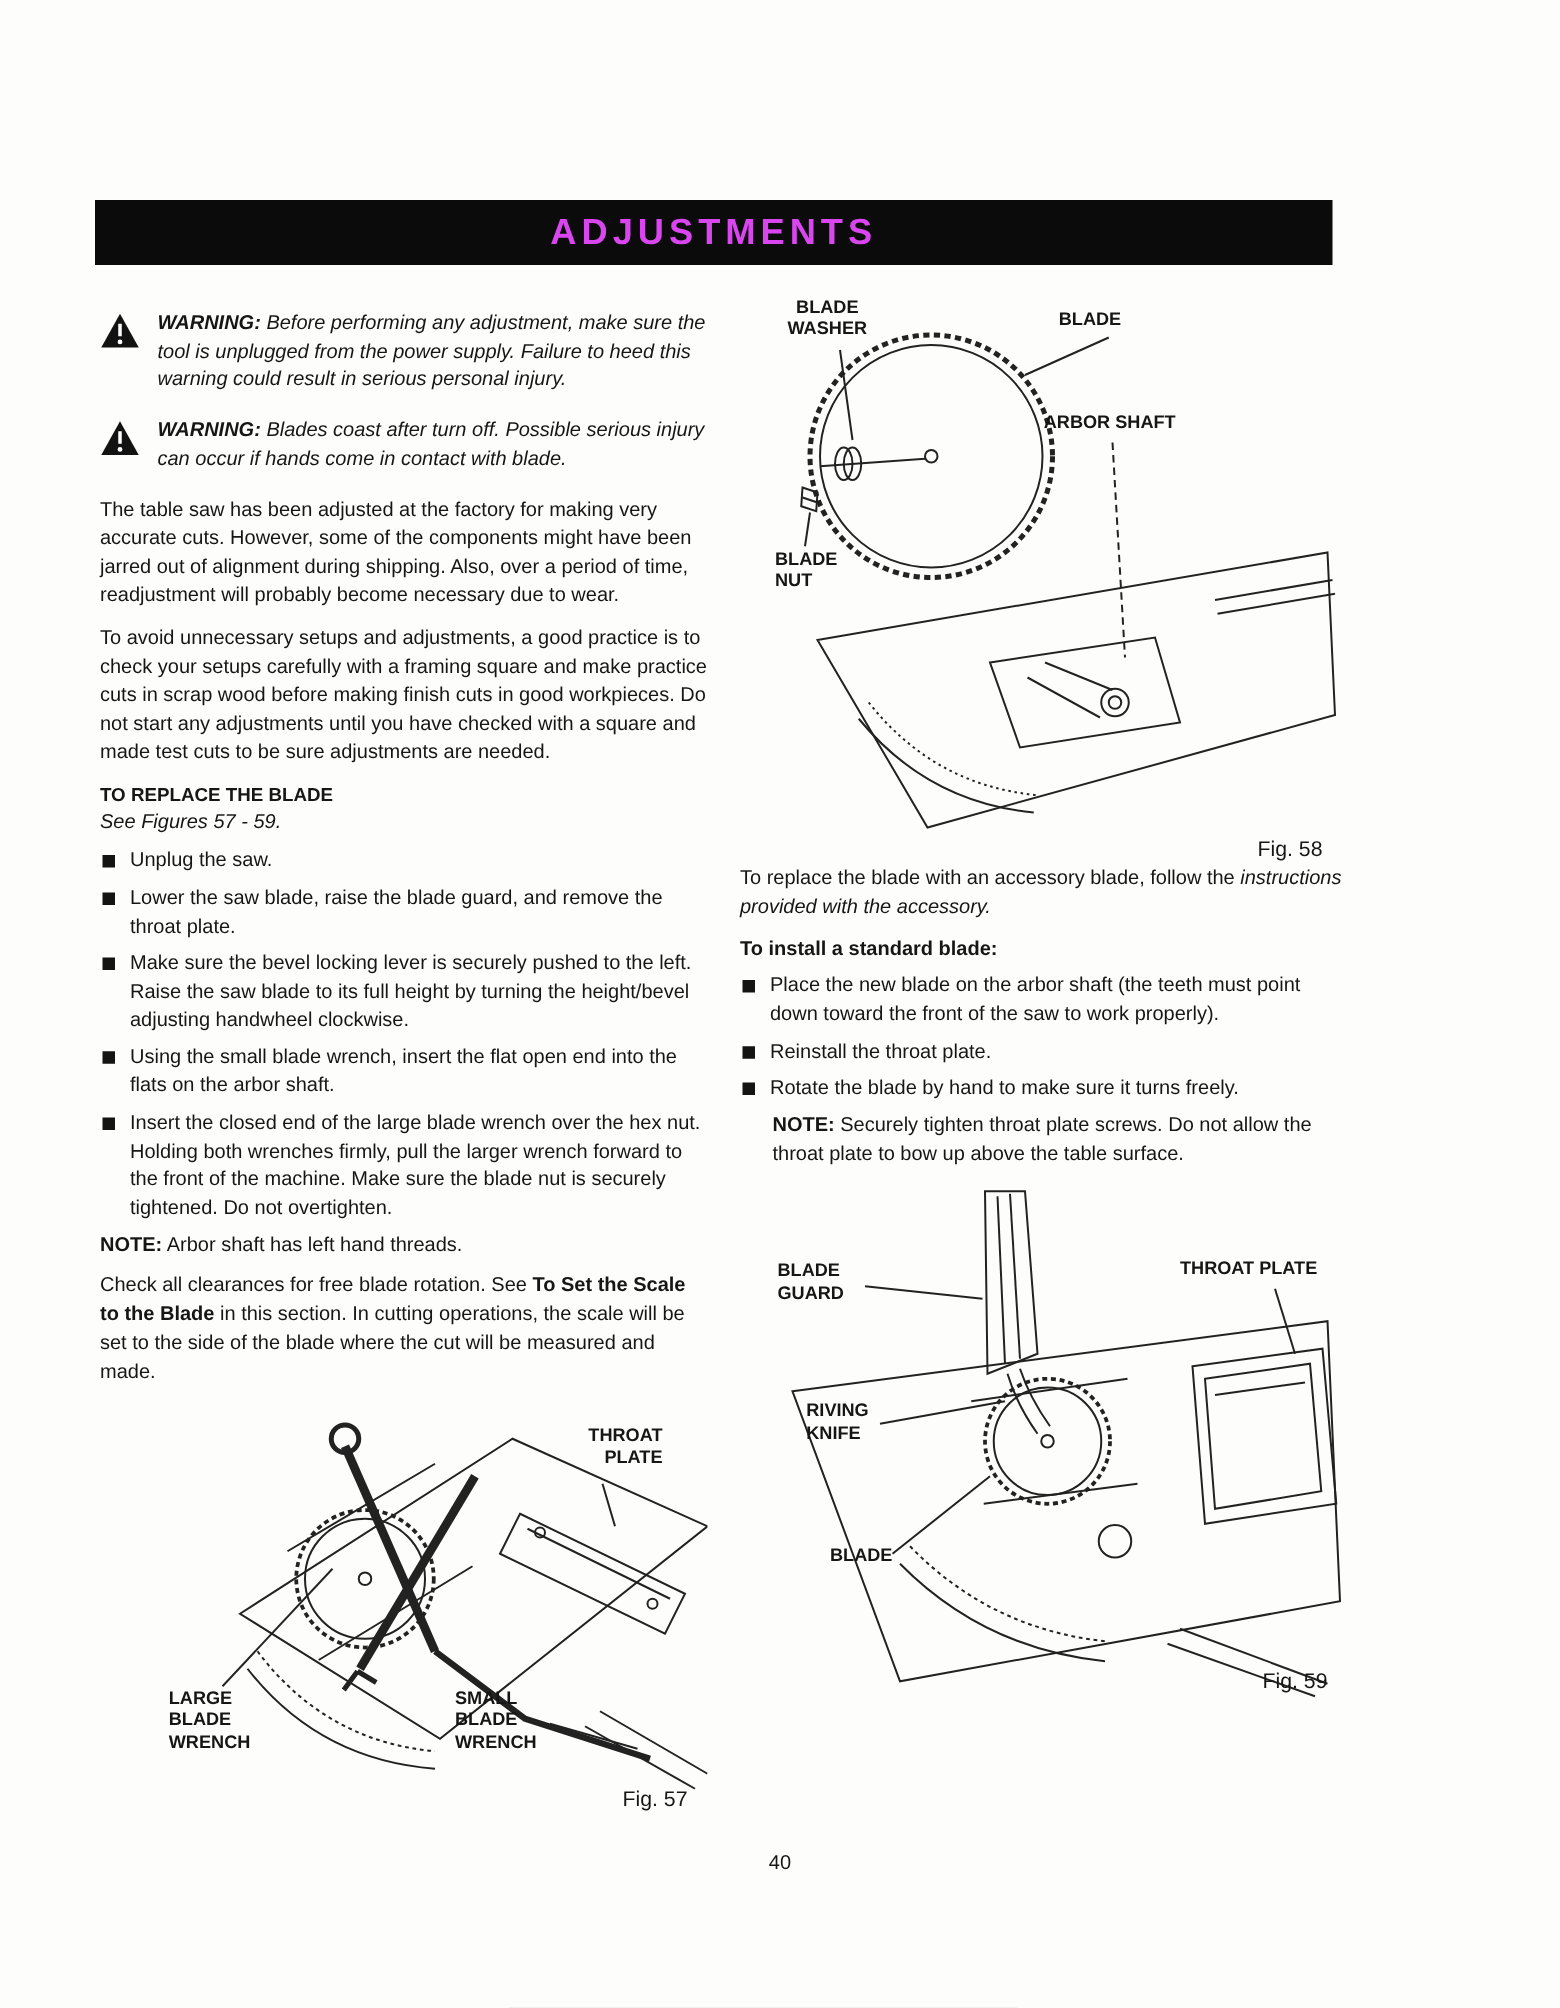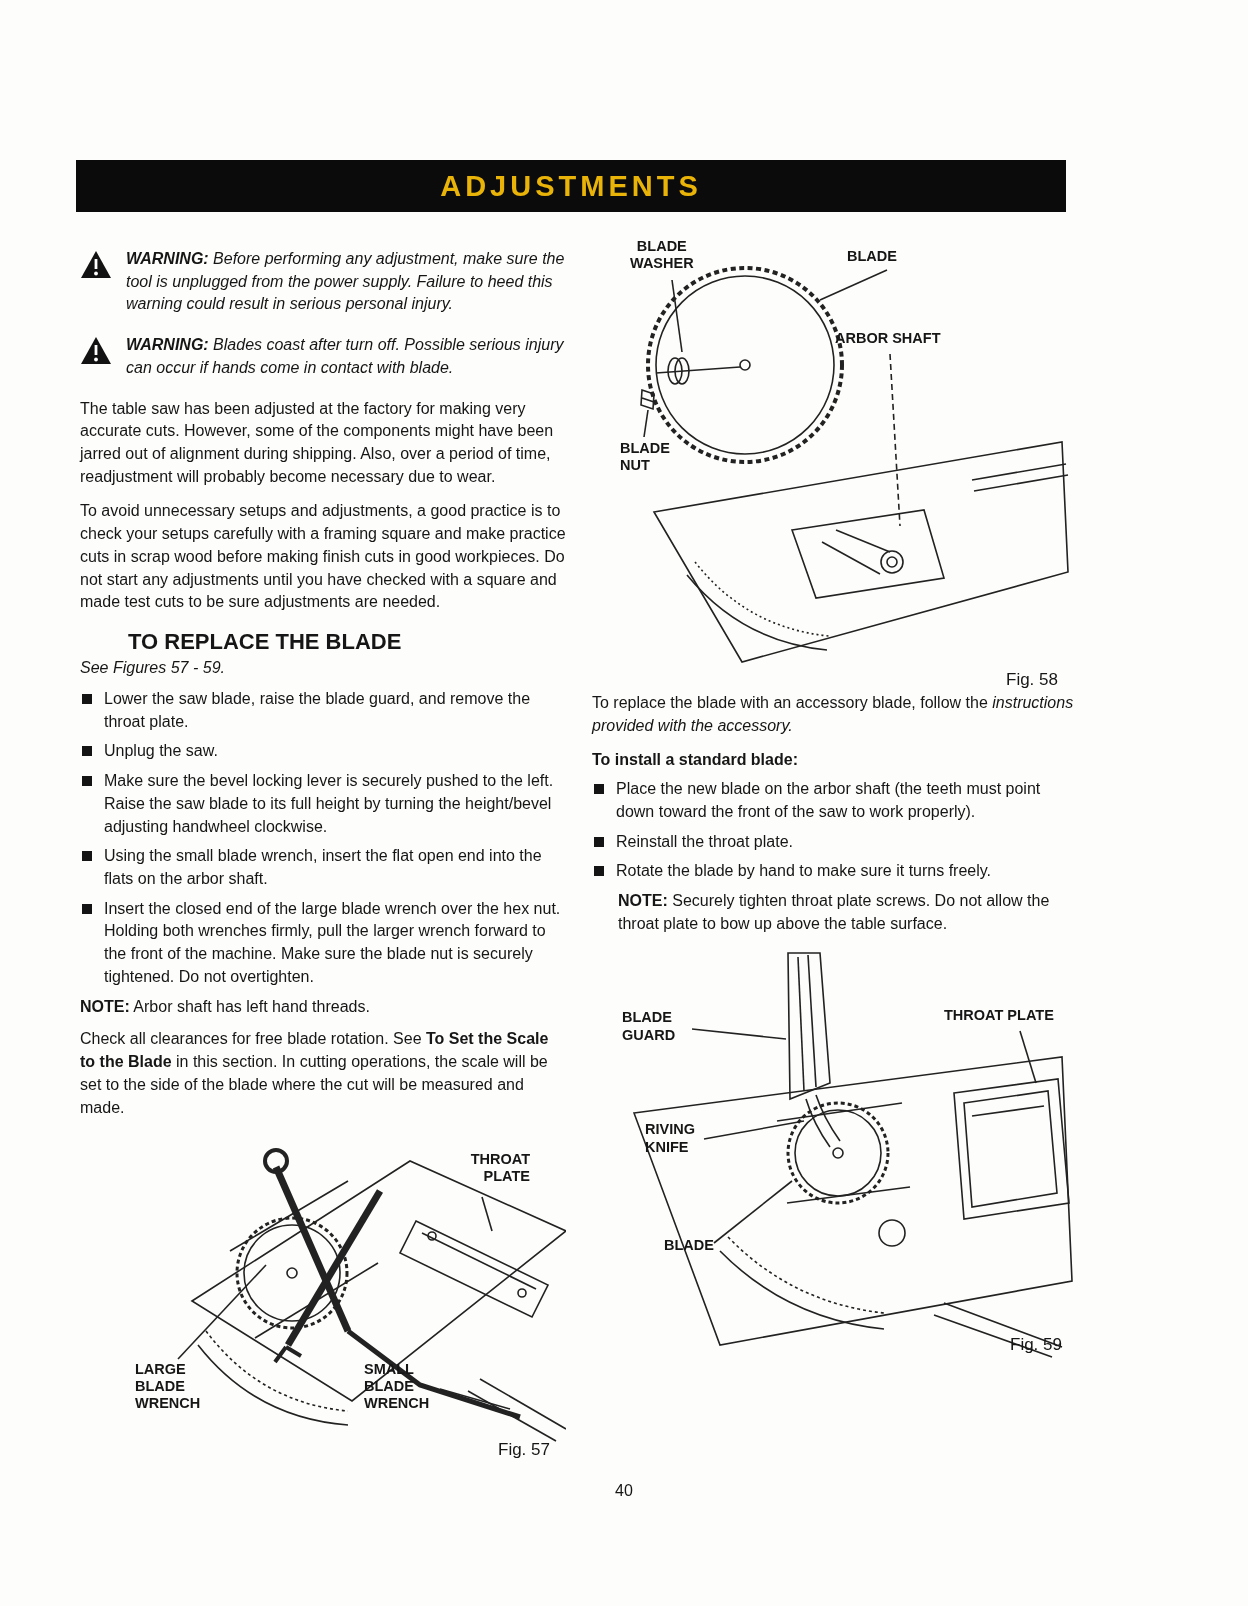--- a/index.html
+++ b/index.html
@@ -4,34 +4,34 @@
 <style>
   * { margin:0; padding:0; box-sizing:border-box; }
   html,body { background:#e8e8e6; }
   .page {
     position:relative; width:1248px; height:1606px; margin:0 auto;
     background:#fdfdfb; color:#161616; overflow:hidden;
     font-family:"Liberation Sans","DejaVu Sans",sans-serif;
   }
   .header-bar {
     position:absolute; left:76px; top:160px; width:990px; height:52px;
-    background:#0b0b0b; color:#eab308; display:flex; align-items:center; justify-content:center;
+    background:#0b0b0b; color:#d946ef; display:flex; align-items:center; justify-content:center;
     font-size:29px; font-weight:bold; letter-spacing:4px;
   }
   .col { position:absolute; font-size:16px; line-height:1.42; }
   .col-left  { left:80px;  top:248px; width:486px; }
   .col-right { left:592px; top:230px; width:482px; }
 
   .warning-block { display:flex; gap:14px; margin-bottom:18px; }
   .warning-icon-wrap { flex:0 0 32px; padding-top:2px; }
   .warning-body { font-style:italic; }
   .warning-label { font-weight:bold; font-style:italic; }
 
   .para { margin-bottom:12px; }
-  .section-heading { font-weight:bold; font-size:22px; margin-top:4px;margin-left:48px; }
+  .section-heading { font-weight:bold; font-size:15px; margin-top:4px; }
   .see-figures { font-style:italic; margin-bottom:8px; }
 
   .bullet { display:flex; margin-bottom:7px; }
   .bullet .sq { flex:0 0 10px; width:10px; height:10px; background:#141414; margin:6px 12px 0 2px; }
 
   .note-line { margin-bottom:10px; }
   .note-label { font-weight:bold; }
   .bold-inline { font-weight:bold; }
   .italic-inline { font-style:italic; }
   .indented { margin-left:26px; }
@@ -92,25 +92,25 @@
     </div>
 
     <div class="para">The table saw has been adjusted at the factory for making very accurate cuts. However, some of the components might have been jarred out of alignment during shipping. Also, over a period of time, readjustment will probably become necessary due to wear.</div>
     <div class="para">To avoid unnecessary setups and adjustments, a good practice is to check your setups carefully with a framing square and make practice cuts in scrap wood before making finish cuts in good workpieces. Do not start any adjustments until you have checked with a square and made test cuts to be sure adjustments are needed.</div>
 
     <div class="section-heading">TO REPLACE THE BLADE</div>
     <div class="see-figures">See Figures 57 - 59.</div>
 
     <div class="bullet">
       <span class="sq"></span>
+      <span>Unplug the saw.</span>
+    </div>
+    <div class="bullet">
+      <span class="sq"></span>
       <span>Lower the saw blade, raise the blade guard, and remove the throat plate.</span>
-    </div>
-    <div class="bullet">
-      <span class="sq"></span>
-      <span>Unplug the saw.</span>
     </div>
     <div class="bullet">
       <span class="sq"></span>
       <span>Make sure the bevel locking lever is securely pushed to the left. Raise the saw blade to its full height by turning the height/bevel adjusting handwheel clockwise.</span>
     </div>
     <div class="bullet">
       <span class="sq"></span>
       <span>Using the small blade wrench, insert the flat open end into the flats on the arbor shaft.</span>
     </div>
     <div class="bullet">

